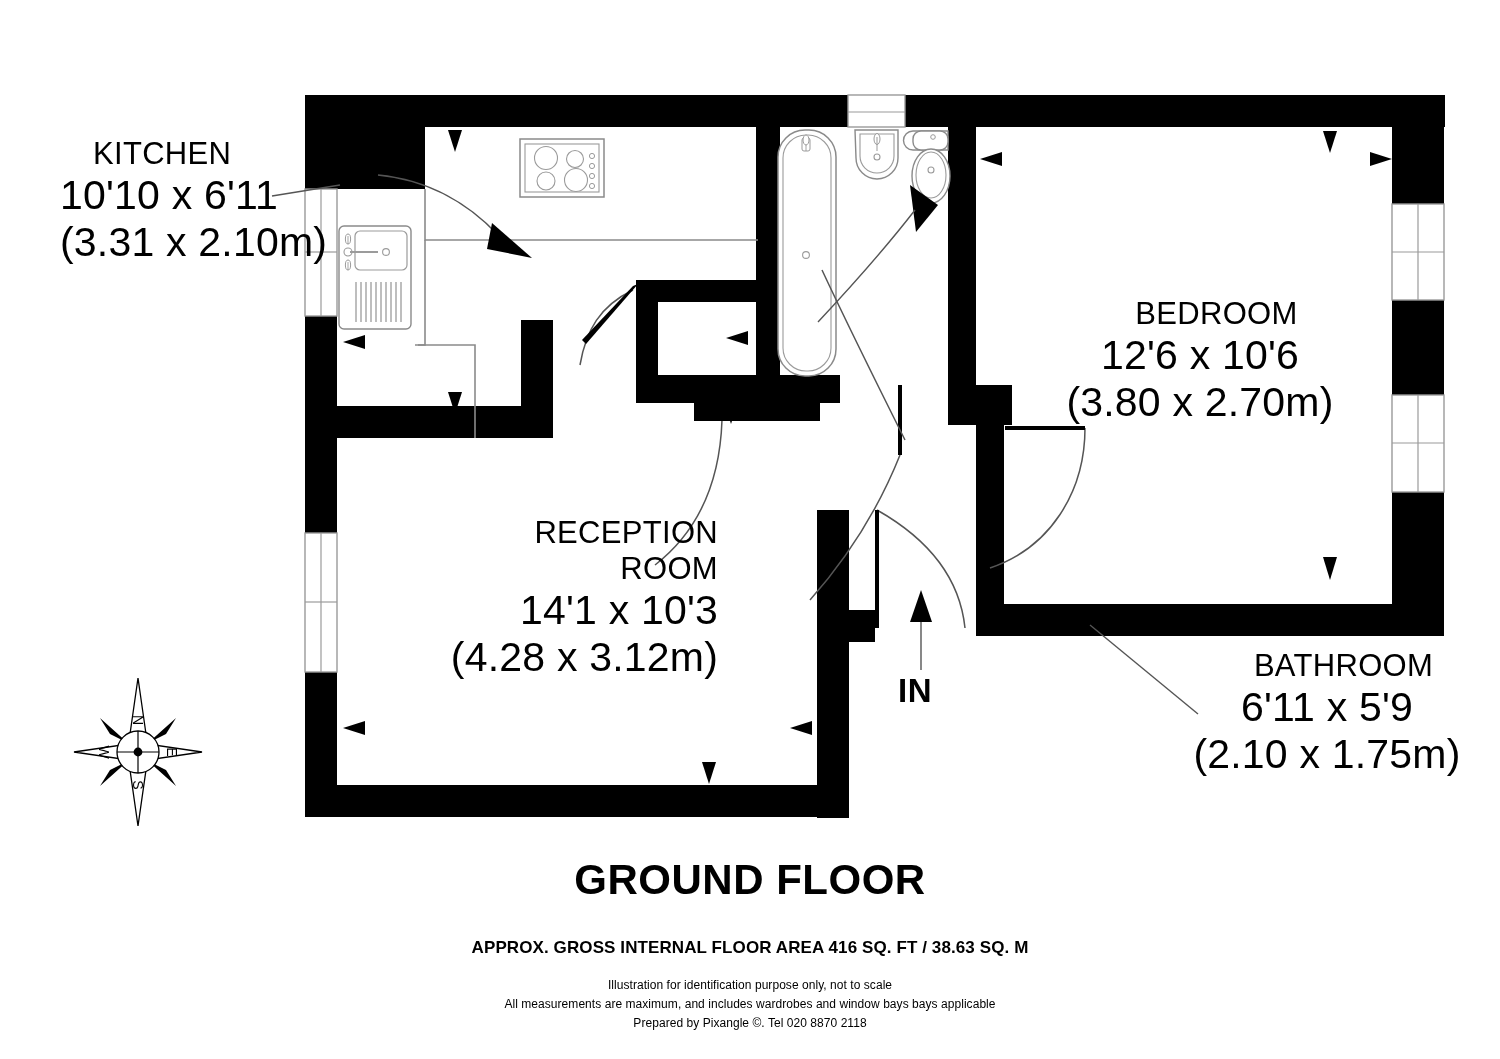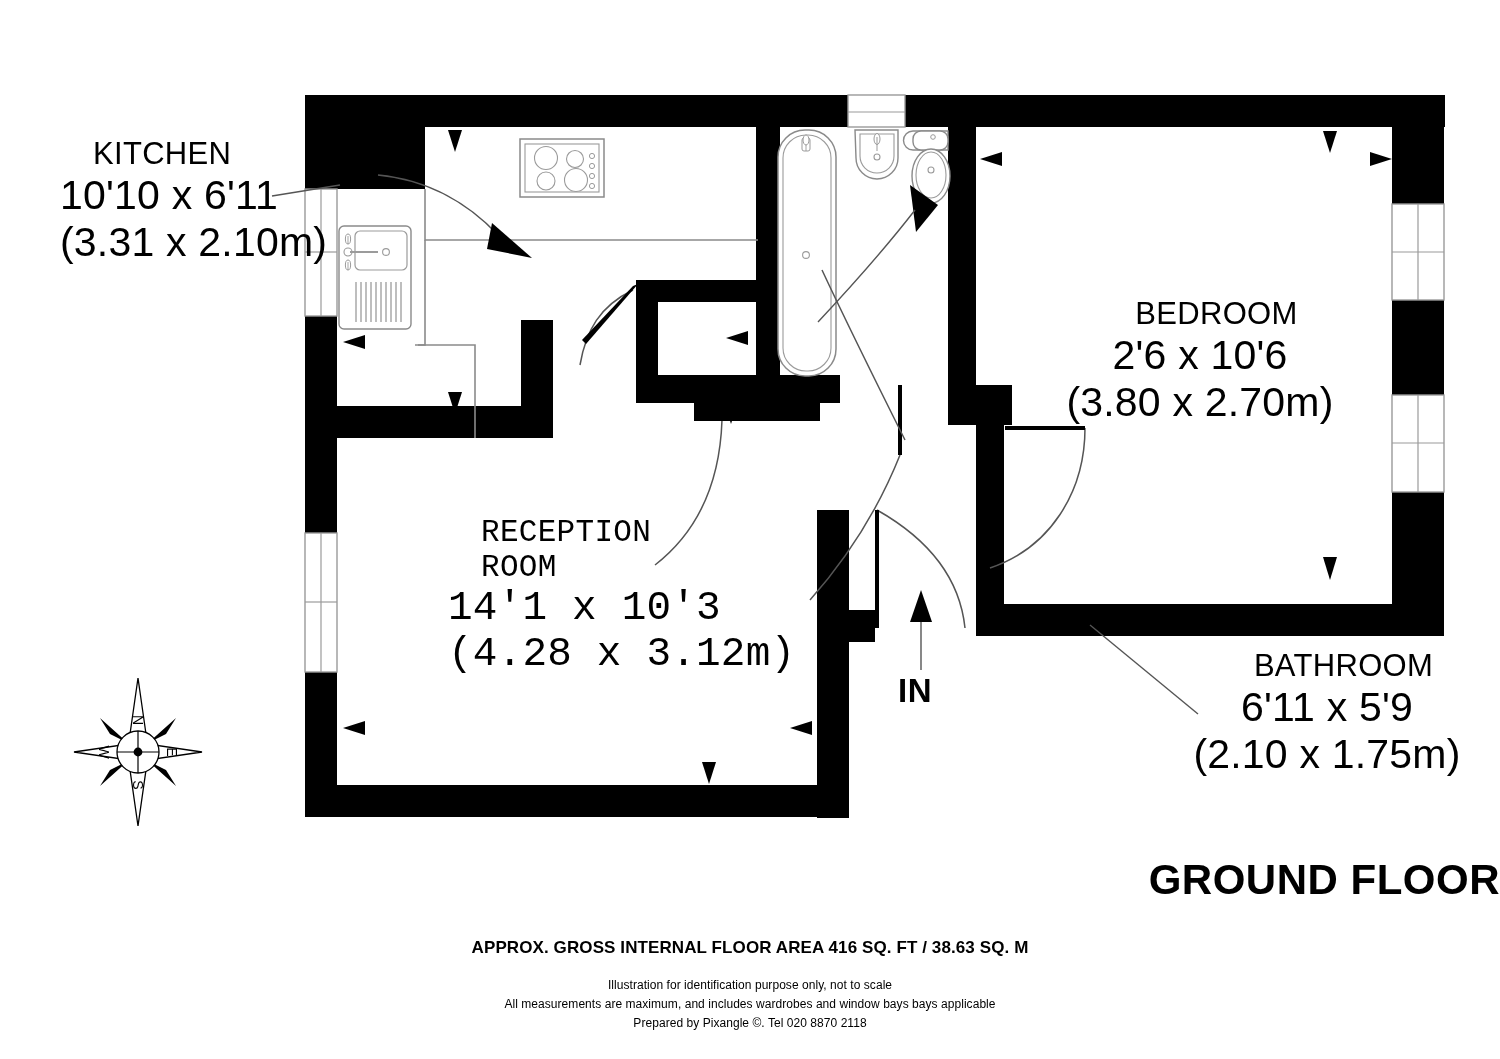--- a/index.html
+++ b/index.html
@@ -40,32 +40,32 @@
     letter-spacing: 0.2px;
   }
   .room-block {
     position: absolute;
     text-align: center;
     color: #000;
   }
   .room-block div { white-space: nowrap; }
 
   #kitchen-label { left: 60px; top: 136px; text-align: left; }
-  #reception-label { left: 448px; top: 515px; width: 270px; text-align: left; font-family: Liberation Mono, monospace; }
+  #reception-label { left: 448px; top: 515px; width: 270px; text-align: right; }
   #bedroom-label { left: 1055px; top: 296px; width: 290px; text-align: center; }
   #bathroom-label { left: 1188px; top: 648px; width: 278px; text-align: center; }
 
   #in-label {
     left: 898px; top: 672px;
     font-size: 33px; font-weight: bold;
     letter-spacing: 0.5px;
   }
   #floor-title {
     left: 0; top: 855px; width: 1500px;
-    text-align: right;
+    text-align: center;
     font-size: 42px; font-weight: bold;
     letter-spacing: 0.5px;
   }
   #area-note {
     left: 0; top: 938px; width: 1500px;
     text-align: center;
     font-size: 17px; font-weight: bold;
     letter-spacing: 0.1px;
   }
   .fine-note {
@@ -335,21 +335,21 @@
 
   <div class="room-block" id="reception-label">
     <div class="room-name">RECEPTION</div>
     <div class="room-name">ROOM</div>
     <div class="room-dim">14'1 x 10'3</div>
     <div class="room-dim">(4.28 x 3.12m)</div>
   </div>
 
   <div class="room-block" id="bedroom-label">
     <div class="room-name">BEDROOM</div>
-    <div class="room-dim">2'6 x 10'6</div>
+    <div class="room-dim">12'6 x 10'6</div>
     <div class="room-dim">(3.80 x 2.70m)</div>
   </div>
 
   <div class="room-block" id="bathroom-label">
     <div class="room-name">BATHROOM</div>
     <div class="room-dim">6'11 x 5'9</div>
     <div class="room-dim">(2.10 x 1.75m)</div>
   </div>
 
   <div class="lbl" id="in-label">IN</div>

